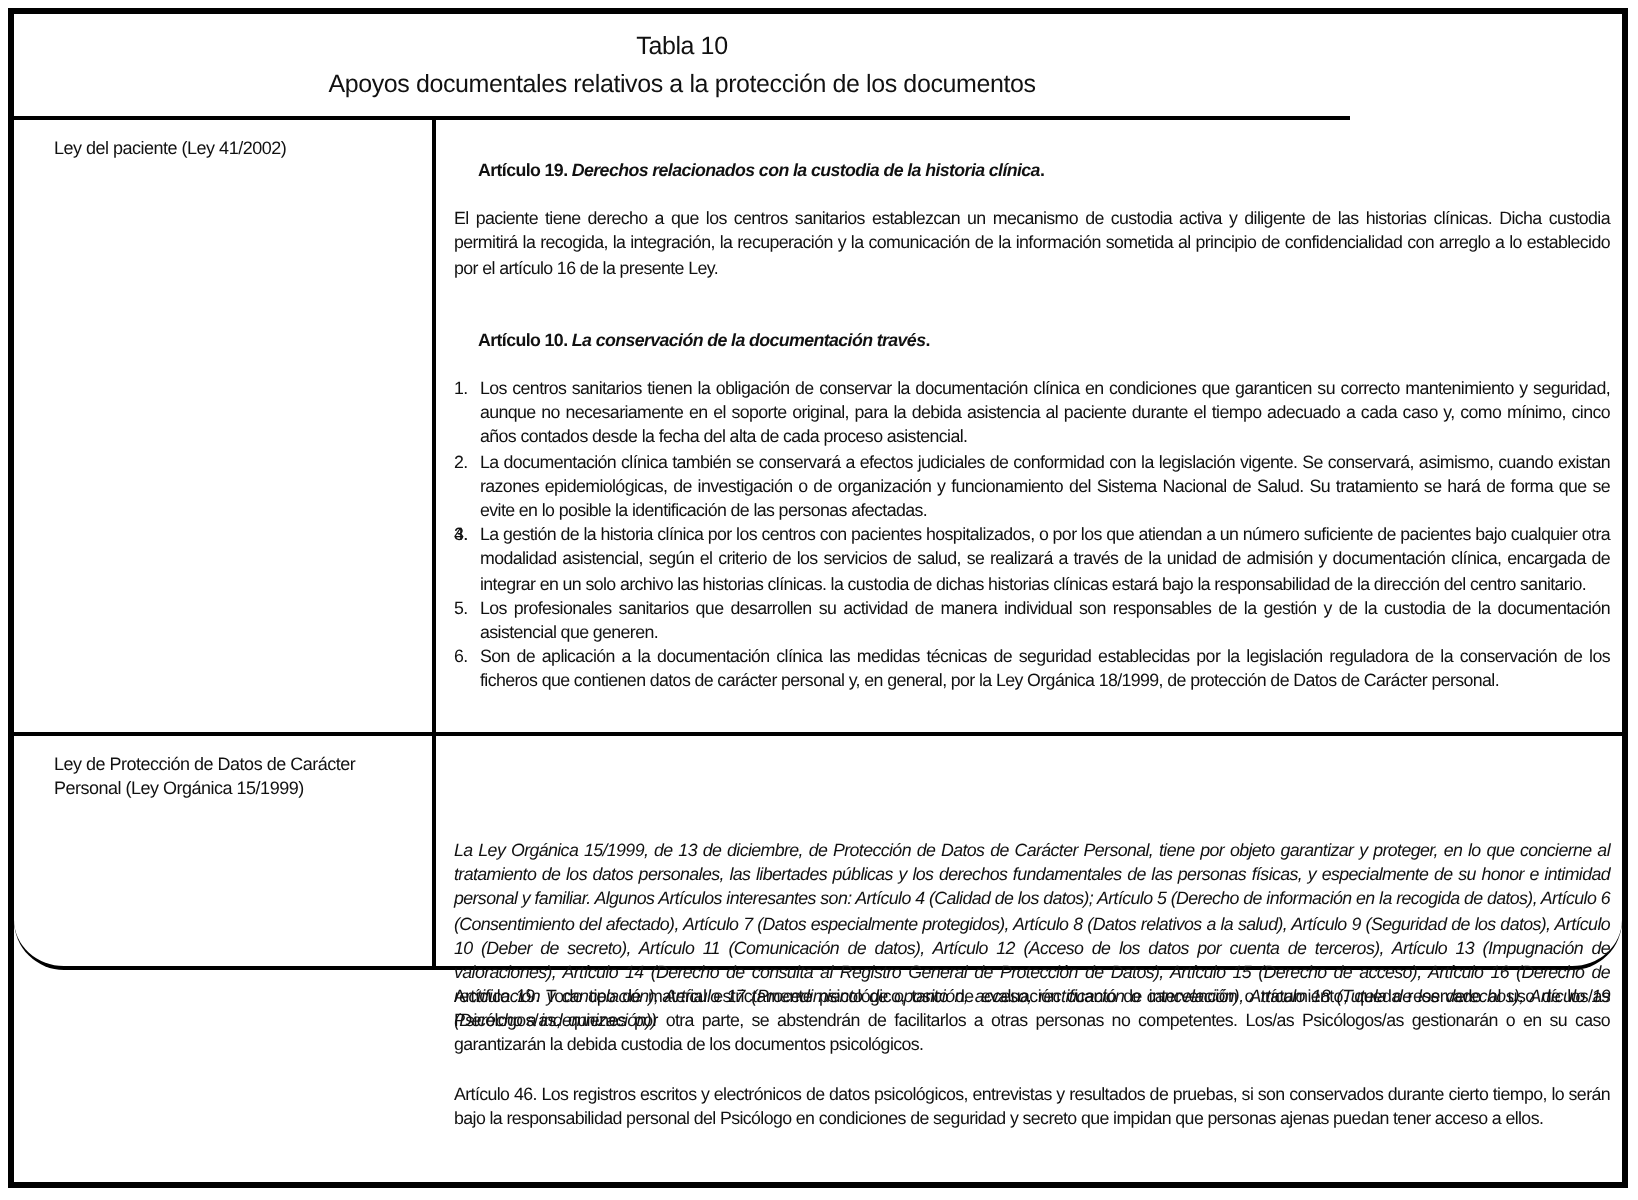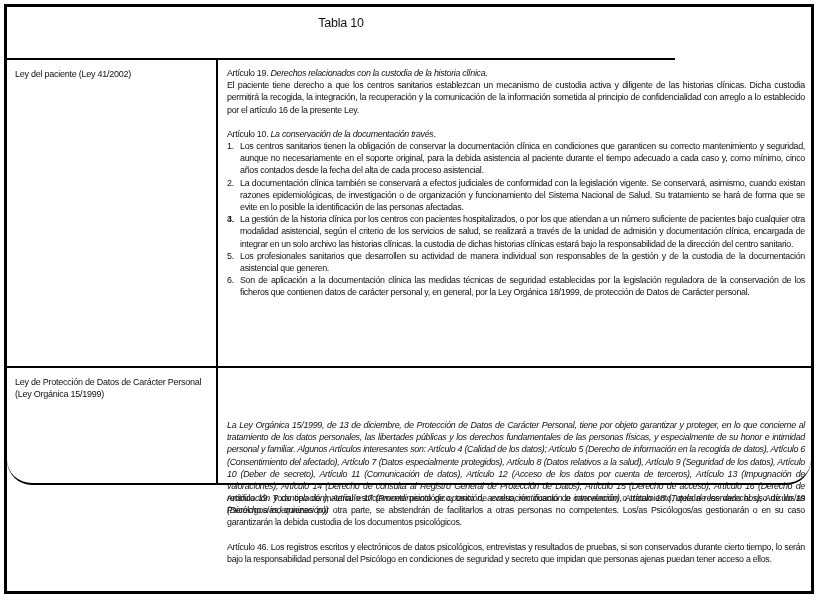--- a/index.html
+++ b/index.html
@@ -16,43 +16,44 @@
     }
     .caption .num { position: absolute; left: 0; right: 0; top: 9px; }
     .caption .title { position: absolute; left: 0; right: 0; top: 28px; }
     .row { position: absolute; left: 0; width: 804px; }
     .row.r1 { top: 53px; height: 306px; border-bottom: 2px solid #000; }
     .row.r2 { top: 361px; height: 115px; border-bottom: 2px solid #000; border-radius: 25px; }
     .row.r3 { top: 478px; height: 106px; }
     .cell-left {
       position: absolute; left: 0; top: 0; bottom: 0; width: 211px;
       border-right: 2px solid #000; box-sizing: border-box;
-      padding: 8px 6px 0 8px; font-size: 9px; line-height: 12px; letter-spacing: -0.25px;
+      padding: 8px 6px 0 20px; font-size: 9px; line-height: 12px; letter-spacing: -0.25px;
     }
     .cell-right {
       position: absolute; left: 211px; right: 0; top: 0; bottom: 0;
       padding: 7px 6px 0 9px; font-size: 8.9px; line-height: 12.2px; letter-spacing: -0.3px;
       text-align: justify; box-sizing: border-box;
     }
     .para { margin: 0; }
     .para + .gap { height: 12px; }
-    .art-head { margin: 0; }
+    .art-head { margin: 12px; font-weight: bold; }
     .art-head em { font-style: italic; }
     ol.items { margin: 0; padding: 0; list-style: none; }
     ol.items li { position: relative; padding-left: 13px; margin: 0; }
     ol.items li .n { position: absolute; left: 0; top: 0; }
     .italic { font-style: italic; margin-top: 44px; }
   </style>
 </head>
 <body>
 
 <div class="table-frame">
 
   <div class="caption">
     <div class="num">Tabla 10</div>
+    <div class="title">Apoyos documentales relativos a la protección de los documentos</div>
   </div>
 
   <div class="row r1">
     <div class="cell-left">Ley del paciente (Ley 41/2002)</div>
     <div class="cell-right">
       <p class="art-head">
         <span>Artículo 19.</span>
         <em>Derechos relacionados con la custodia de la historia clínica</em>.
       </p>
       <p class="para">El paciente tiene derecho a que los centros sanitarios establezcan un mecanismo de custodia activa y diligente de las historias clínicas. Dicha custodia permitirá la recogida, la integración, la recuperación y la comunicación de la información sometida al principio de confidencialidad con arreglo a lo establecido por el artículo 16 de la presente Ley.</p>

